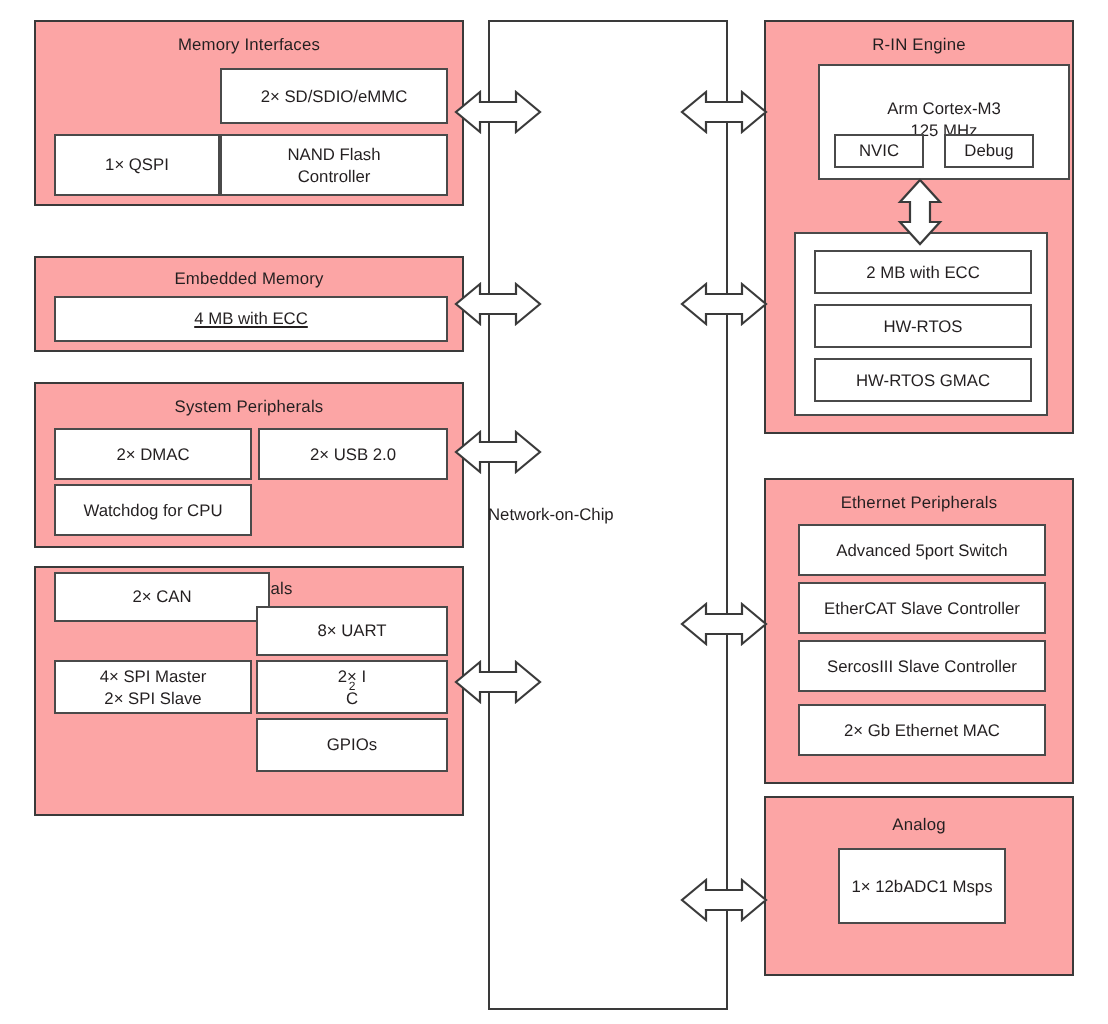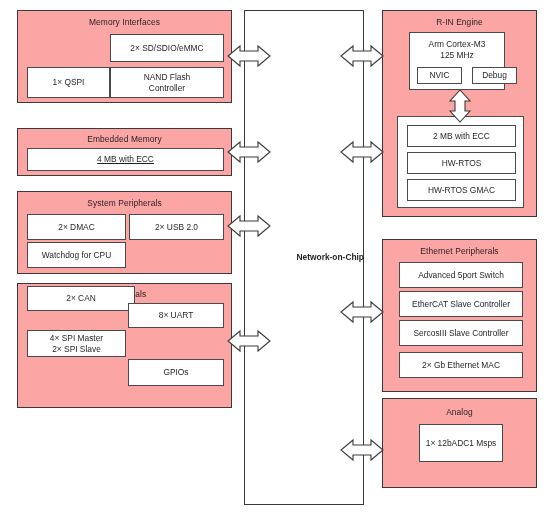--- a/index.html
+++ b/index.html
@@ -52,25 +52,24 @@
 
   
   #noc {
     position: absolute;
     box-sizing: border-box;
     border: 1.2px solid #3a3a3a;
     background: #ffffff;
   }
   #noc-label {
     position: absolute;
-    text-align: right;
+    text-align: left;
     font-size: 8.4px;
     color: #231f20;
     white-space: nowrap;
-    font-weight: bold;
   }
 
   
   .arrow {
     position: absolute;
     pointer-events: none;
   }
   .arrow svg { display: block; }
 
   .sup { font-size: 6px; vertical-align: super; line-height: 0; }
@@ -119,32 +118,39 @@
     <div class="cell" style="left:9px; top:2px; width:108px; height:25px;">
       <span>2× CAN</span>
     </div>
     <div class="cell" style="left:110px; top:19px; width:96px; height:25px;">
       <span>8× UART</span>
     </div>
     <div class="cell" style="left:9px; top:46px; width:99px; height:27px; flex-direction:column;">
       <span>4× SPI Master</span>
       <span class="l2">2× SPI Slave</span>
     </div>
+    <div class="cell" style="left:110px; top:46px; width:96px; height:27px;">
+      <span>
+          <span>2× I</span>
+          <span class="sup">2</span>
+          <span>C</span>
+        </span>
+    </div>
     <div class="cell" style="left:110px; top:75px; width:96px; height:27px;">
       <span>GPIOs</span>
     </div>
   </div>
 
   <div id="noc" style="left:244px; top:10px; width:120px; height:495px;">
   </div>
   <div id="noc-label" style="left:244px; top:252px; width:120px;">Network-on-Chip</div>
 
   <div class="grp" style="left:382px; top:10px; width:155px; height:207px;">
     <div class="grp-title" style="top:6px;">R-IN Engine</div>
-    <div class="cell" style="left:26px; top:21px; width:96px; height:58px; flex-direction:column; justify-content:flex-start; padding-top:6px;">
+    <div class="cell" style="left:26px; top:21px; width:126px; height:58px; flex-direction:column; justify-content:flex-start; padding-top:16px;">
       <span>Arm Cortex-M3</span>
       <span class="l2">125 MHz</span>
       <div class="cell" style="left:7px; top:34px; width:45px; height:17px;">
         <span>NVIC</span>
       </div>
       <div class="cell" style="left:62px; top:34px; width:45px; height:17px;">
         <span>Debug</span>
       </div>
     </div>
 

